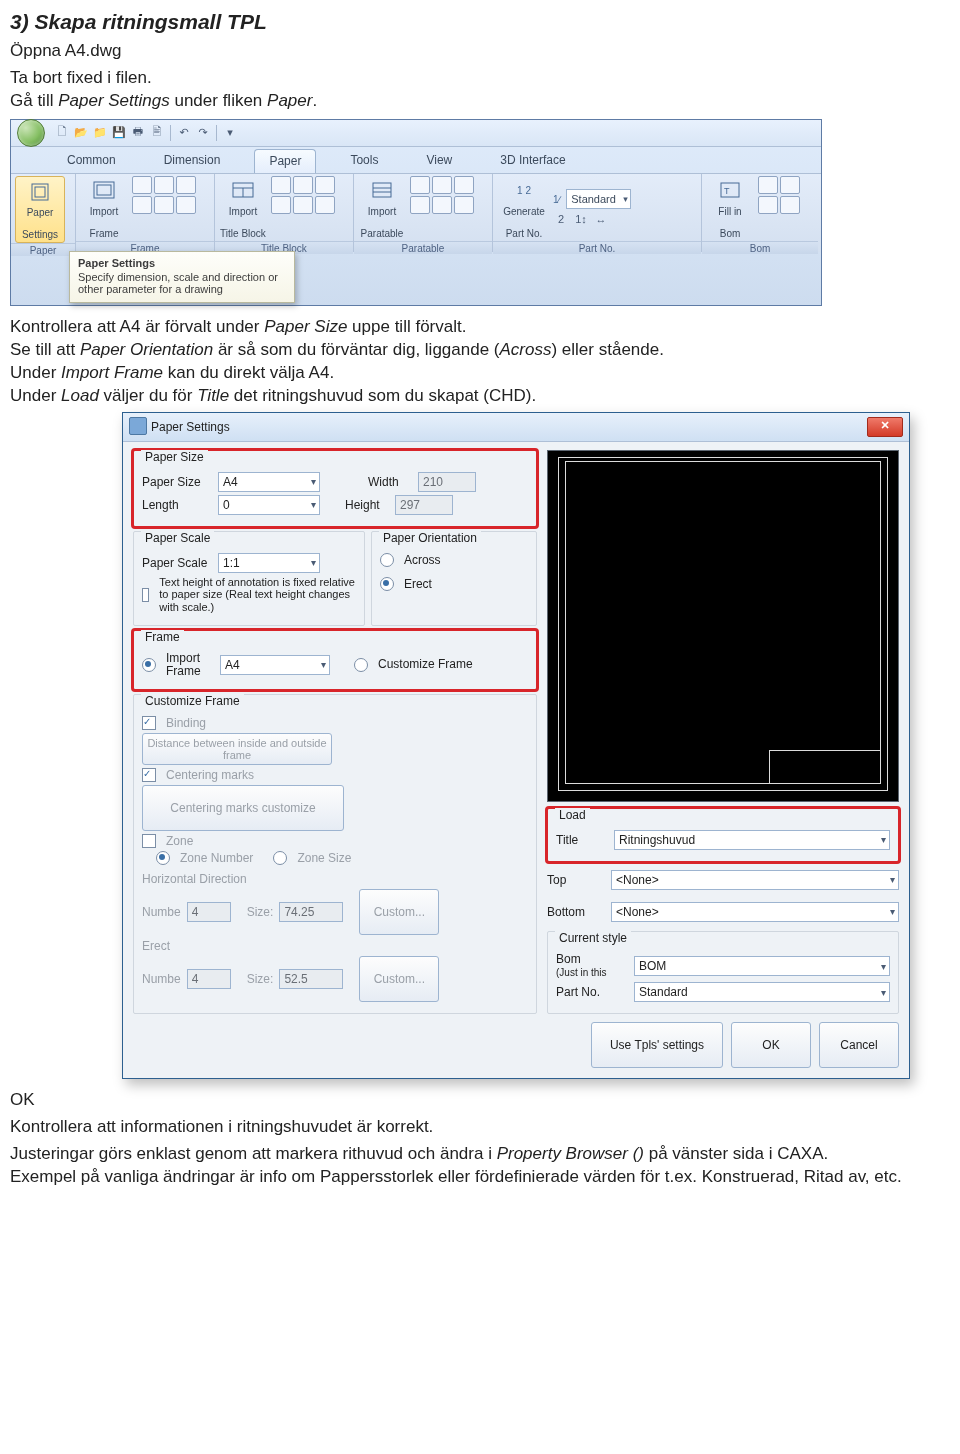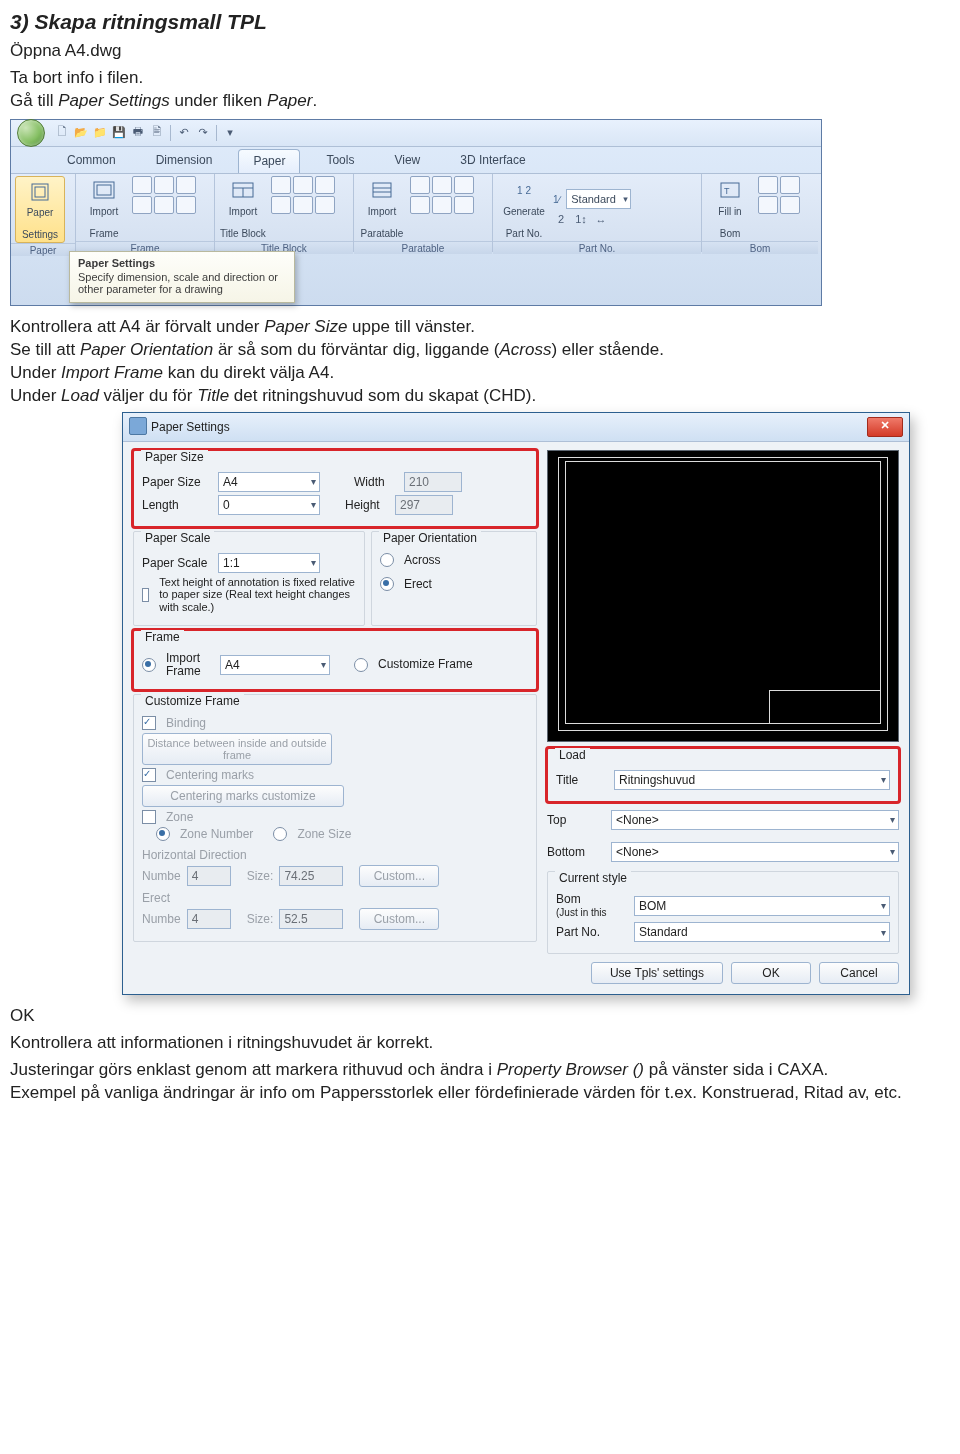--- a/index.html
+++ b/index.html
@@ -54,21 +54,21 @@
   }
   .qat-btn {
     width: 16px; height: 16px;
     display: inline-flex;
     align-items: center; justify-content: center;
     color: #4a5b74;
   }
   .qat-sep { width: 1px; height: 16px; background: #a7b8cf; margin: 0 2px; }
   .tabs-row {
     display: flex;
-    gap: 12px;
+    gap: 20px;
     padding: 2px 42px 0 42px;
     font-size: 12px;
   }
   .tabs-row .tab {
     padding: 4px 14px 5px 14px;
     border-radius: 4px 4px 0 0;
     color: #3c4a5c;
     cursor: default;
   }
   .tabs-row .tab.active {
@@ -267,40 +267,40 @@
   }
   .pv-titleblock {
     position: absolute; right: 6px; bottom: 6px;
     width: 110px; height: 32px;
     border: 1px solid #dcdcdc;
   }
   .btn {
     border: 1px solid #9db4d0;
     background: linear-gradient(#fdfdfd, #e6ecf4);
     border-radius: 3px;
-    padding: 0 10px;
+    padding: 12px 10px;
     height: 20px;
     display: inline-flex; align-items: center; justify-content: center;
     font-size: 12px;
     min-width: 58px;
   }
   .dlg-footer {
     display: flex; justify-content: flex-end; gap: 8px;
     padding: 0 10px 10px 0;
   }
   .cust-frame-rows { display: flex; gap: 14px; }
   .cust-frame-rows .col { flex: 1; }
 </style>
 </head>
 <body>
 
 <h2 class="heading">3) Skapa ritningsmall TPL</h2>
 <p class="para">Öppna A4.dwg</p>
 <p class="para">
-  <span>Ta bort info i filen.</span><br>
+  <span>Ta bort fixed i filen.</span><br>
   <span>Gå till </span><em>Paper Settings</em><span> under fliken </span><em>Paper</em><span>.</span>
 </p>
 
 <div class="ribbon">
   <div class="qat">
     <div class="app-orb"></div>
     <span class="qat-btn">🗋</span>
     <span class="qat-btn">📂</span>
     <span class="qat-btn">📁</span>
     <span class="qat-btn">💾</span>
@@ -465,42 +465,42 @@
     </div>
   </div>
 
   <div class="tooltip-card">
     <b>Paper Settings</b>
     <span>Specify dimension, scale and direction or other parameter for a drawing</span>
   </div>
 </div>
 
 <p class="para">
-  <span>Kontrollera att A4 är förvalt under </span><em>Paper Size</em><span> uppe till vänster.</span><br>
+  <span>Kontrollera att A4 är förvalt under </span><em>Paper Size</em><span> uppe till förvalt.</span><br>
   <span>Se till att </span><em>Paper Orientation</em><span> är så som du förväntar dig, liggande (</span><em>Across</em><span>) eller stående.</span><br>
   <span>Under </span><em>Import Frame</em><span> kan du direkt välja A4.</span><br>
   <span>Under </span><em>Load</em><span> väljer du för </span><em>Title</em><span> det ritningshuvud som du skapat (CHD).</span>
 </p>
 
 <div class="dialog">
   <div class="dlg-title">
     <span class="ico"></span>
     <span>Paper Settings</span>
     <span class="x">✕</span>
   </div>
   <div class="dlg-body">
 
     <div class="panel-left">
 
       <div class="grp redbox">
         <legend>Paper Size</legend>
         <div class="row">
           <span class="lbl" style="width:70px">Paper Size</span>
           <span class="combo" style="width:80px">A4</span>
-          <span class="lbl" style="margin-left:28px;width:44px">Width</span>
+          <span class="lbl" style="margin-left:42px;width:44px">Width</span>
           <span class="inp ro" style="width:48px">210</span>
         </div>
         <div class="row">
           <span class="lbl" style="width:70px">Length</span>
           <span class="combo" style="width:80px">0</span>
           <span class="lbl" style="margin-left:19px;width:44px">Height</span>
           <span class="inp ro" style="width:48px">297</span>
         </div>
       </div>
 

